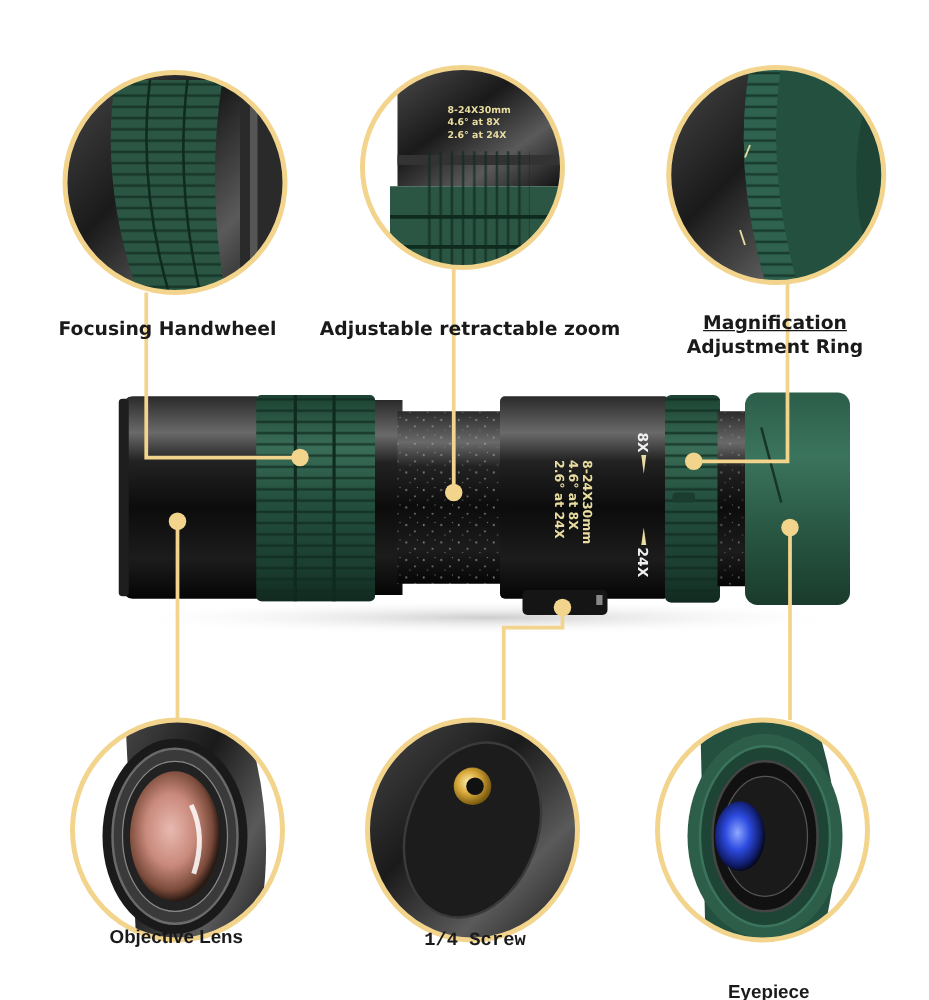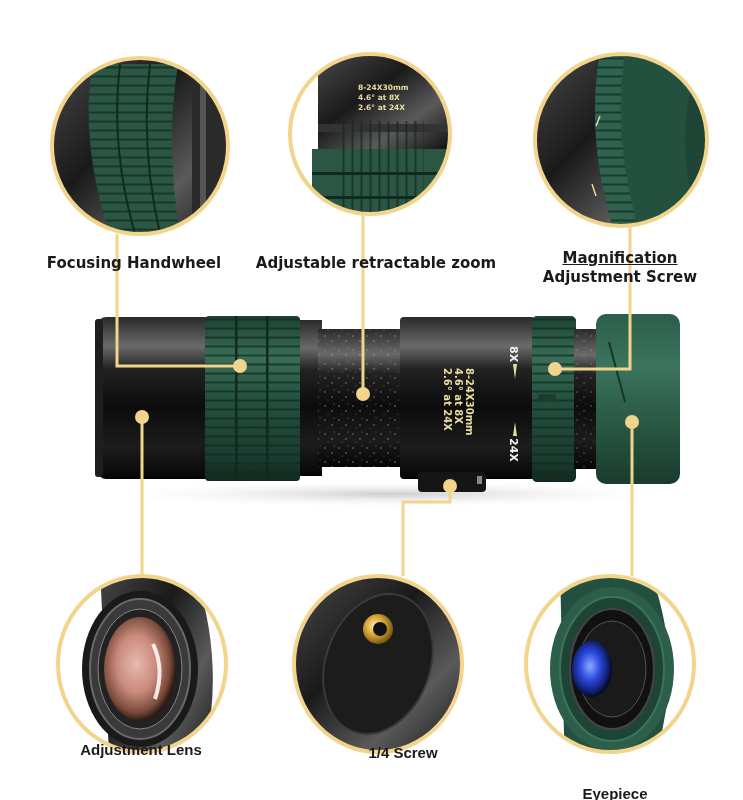--- a/index.html
+++ b/index.html
@@ -238,19 +238,19 @@
     <circle cx="555" cy="345" r="7"></circle>
     <circle cx="142" cy="393" r="7"></circle>
     <circle cx="450" cy="462" r="7"></circle>
     <circle cx="632" cy="398" r="7"></circle>
   </g>
 </svg>
 
 <div class="label top" style="left:134px;top:230px;text-align:center;">Focusing Handwheel</div>
 <div class="label top" style="left:376px;top:230px;">Adjustable retractable zoom</div>
 <div class="label top" style="left:620px;top:225px;text-decoration:underline;">Magnification</div>
-<div class="label top" style="left:620px;top:244px;">Adjustment Screw</div>
-
-<div class="label bottom" style="left:141px;top:716px;">Adjustment Lens</div>
-<div class="label bottom" style="left:403px;top:719px;">1/4 Screw</div>
+<div class="label top" style="left:620px;top:244px;">Adjustment Ring</div>
+
+<div class="label bottom" style="left:141px;top:716px;">Objective Lens</div>
+<div class="label bottom" style="left:380px;top:719px;font-family:Liberation Mono, monospace;">1/4 Screw</div>
 <div class="label bottom" style="left:615px;top:760px;">Eyepiece</div>
 
 </div>
 
 </body></html>

